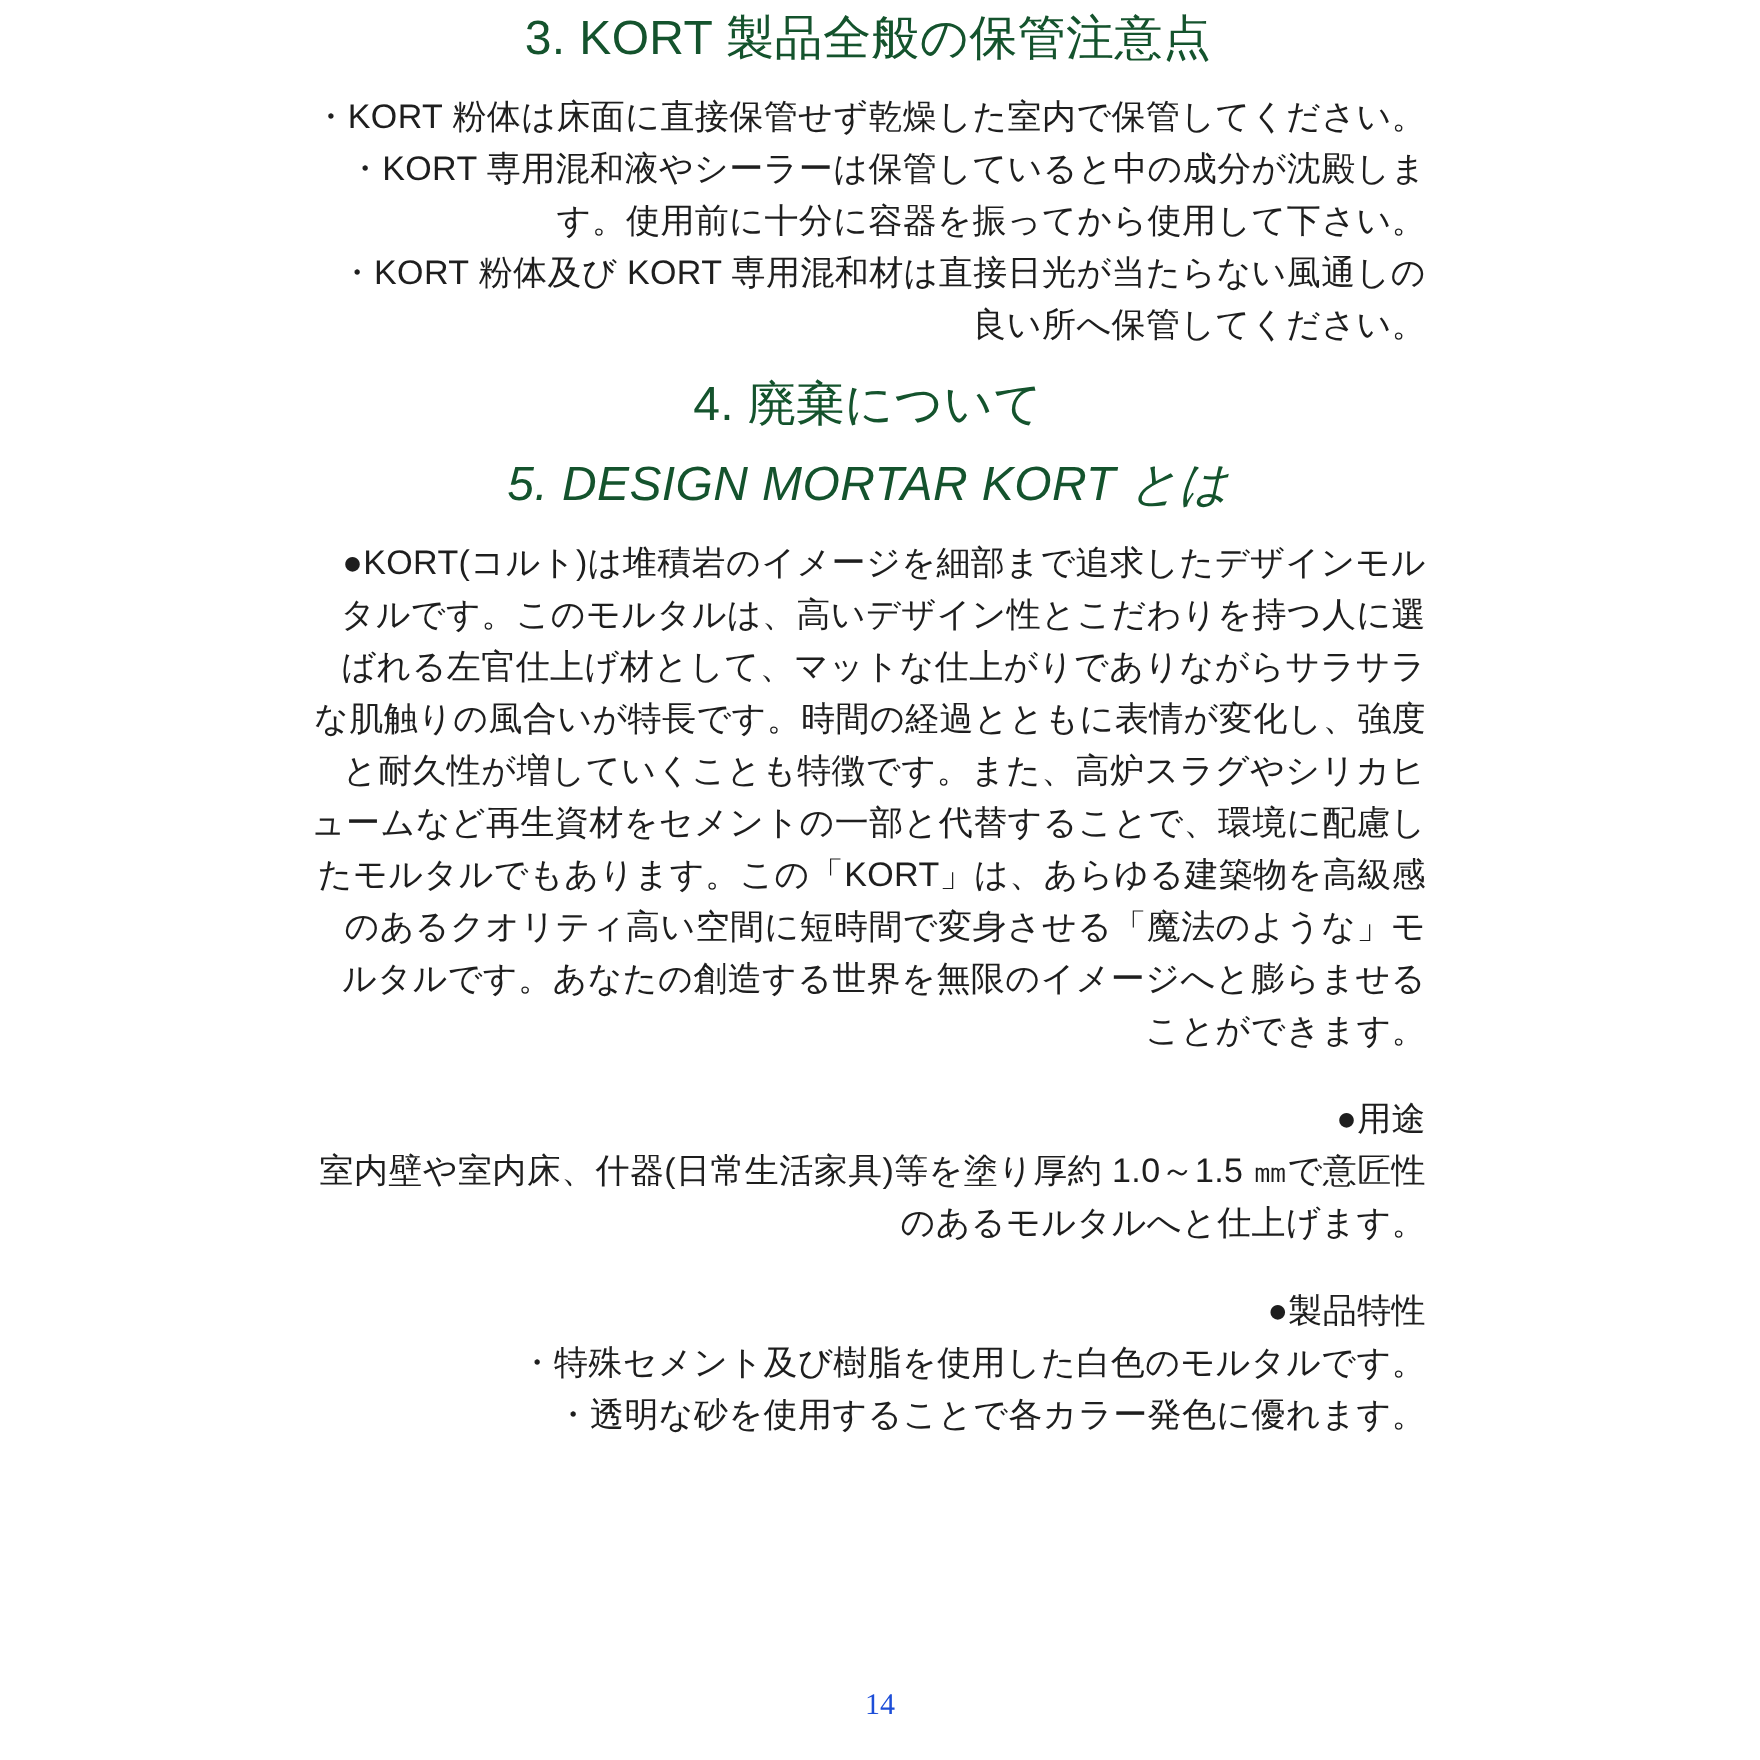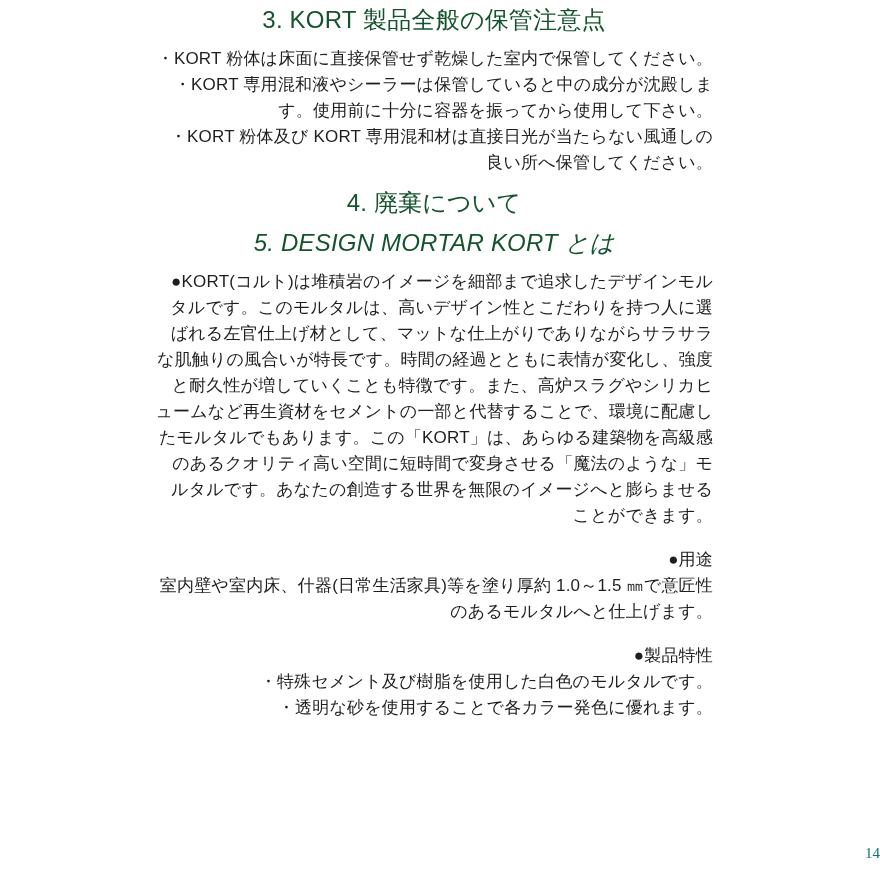--- a/index.html
+++ b/index.html
@@ -34,25 +34,25 @@
   .sec-title.mt-4 { margin-top: 12px; }
   .sec-title.mt-5 { margin-top: 10px; font-style: italic; }
   .sec-body { margin-top: 11px; }
   .sec-body p, .subsection p { margin: 0; text-align: right; }
   .subsection { margin-top: 18px; }
   .page-footer {
     position: absolute;
     left: 0;
     top: 843px;
     width: 880px;
-    text-align: right;
+    text-align: center;
     font-family: "Liberation Serif", "DejaVu Serif", serif;
     font-size: 15px;
     line-height: 20px;
-    color: #0f766e;
+    color: #1d4ed8;
   }
 </style>
 </head>
 <body>
 
 <div class="page">
 
   <section>
     <h2 class="sec-title">3. KORT 製品全般の保管注意点</h2>
     <div class="sec-body">

